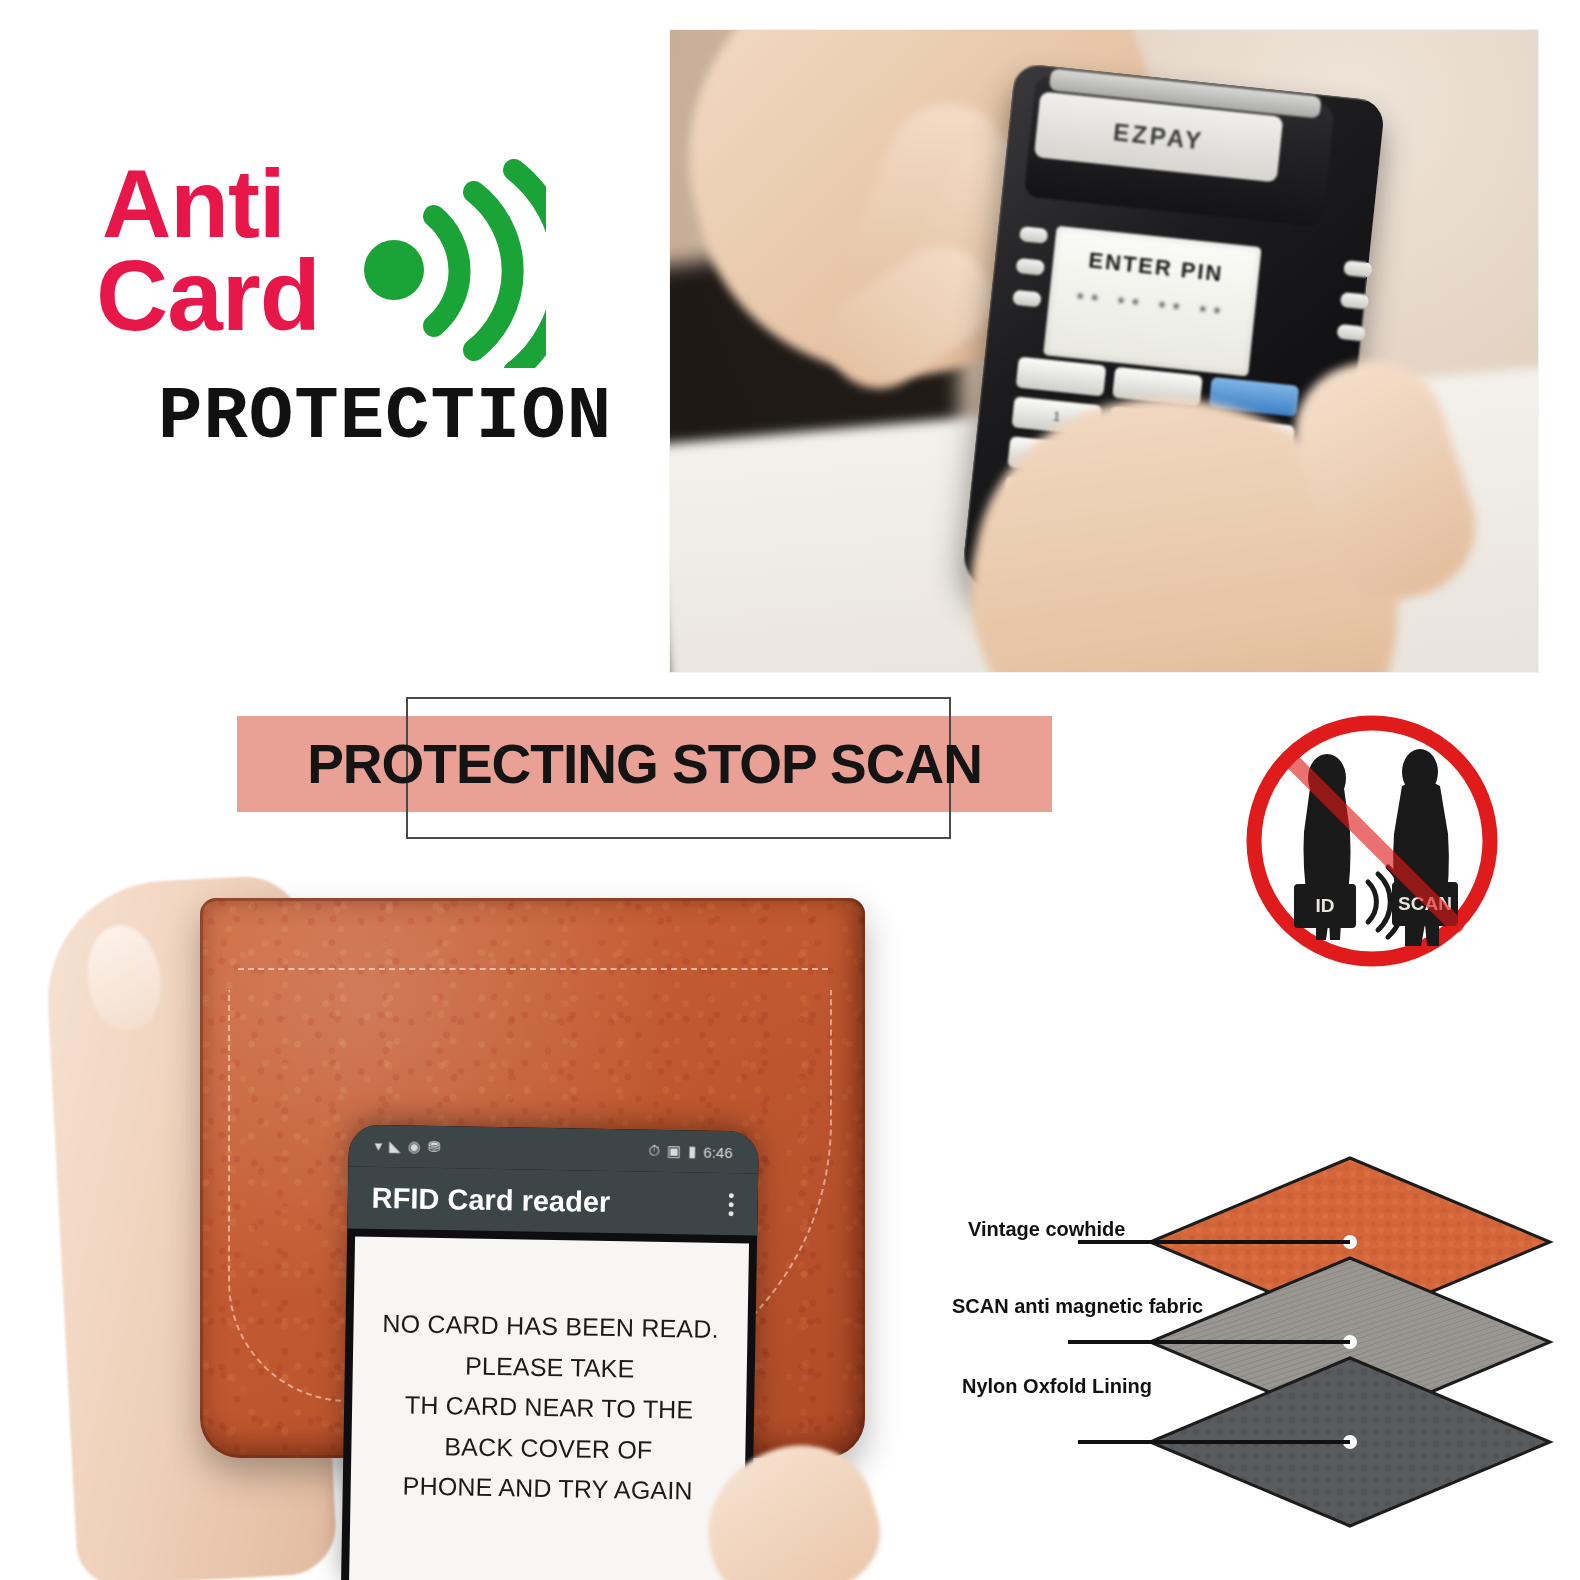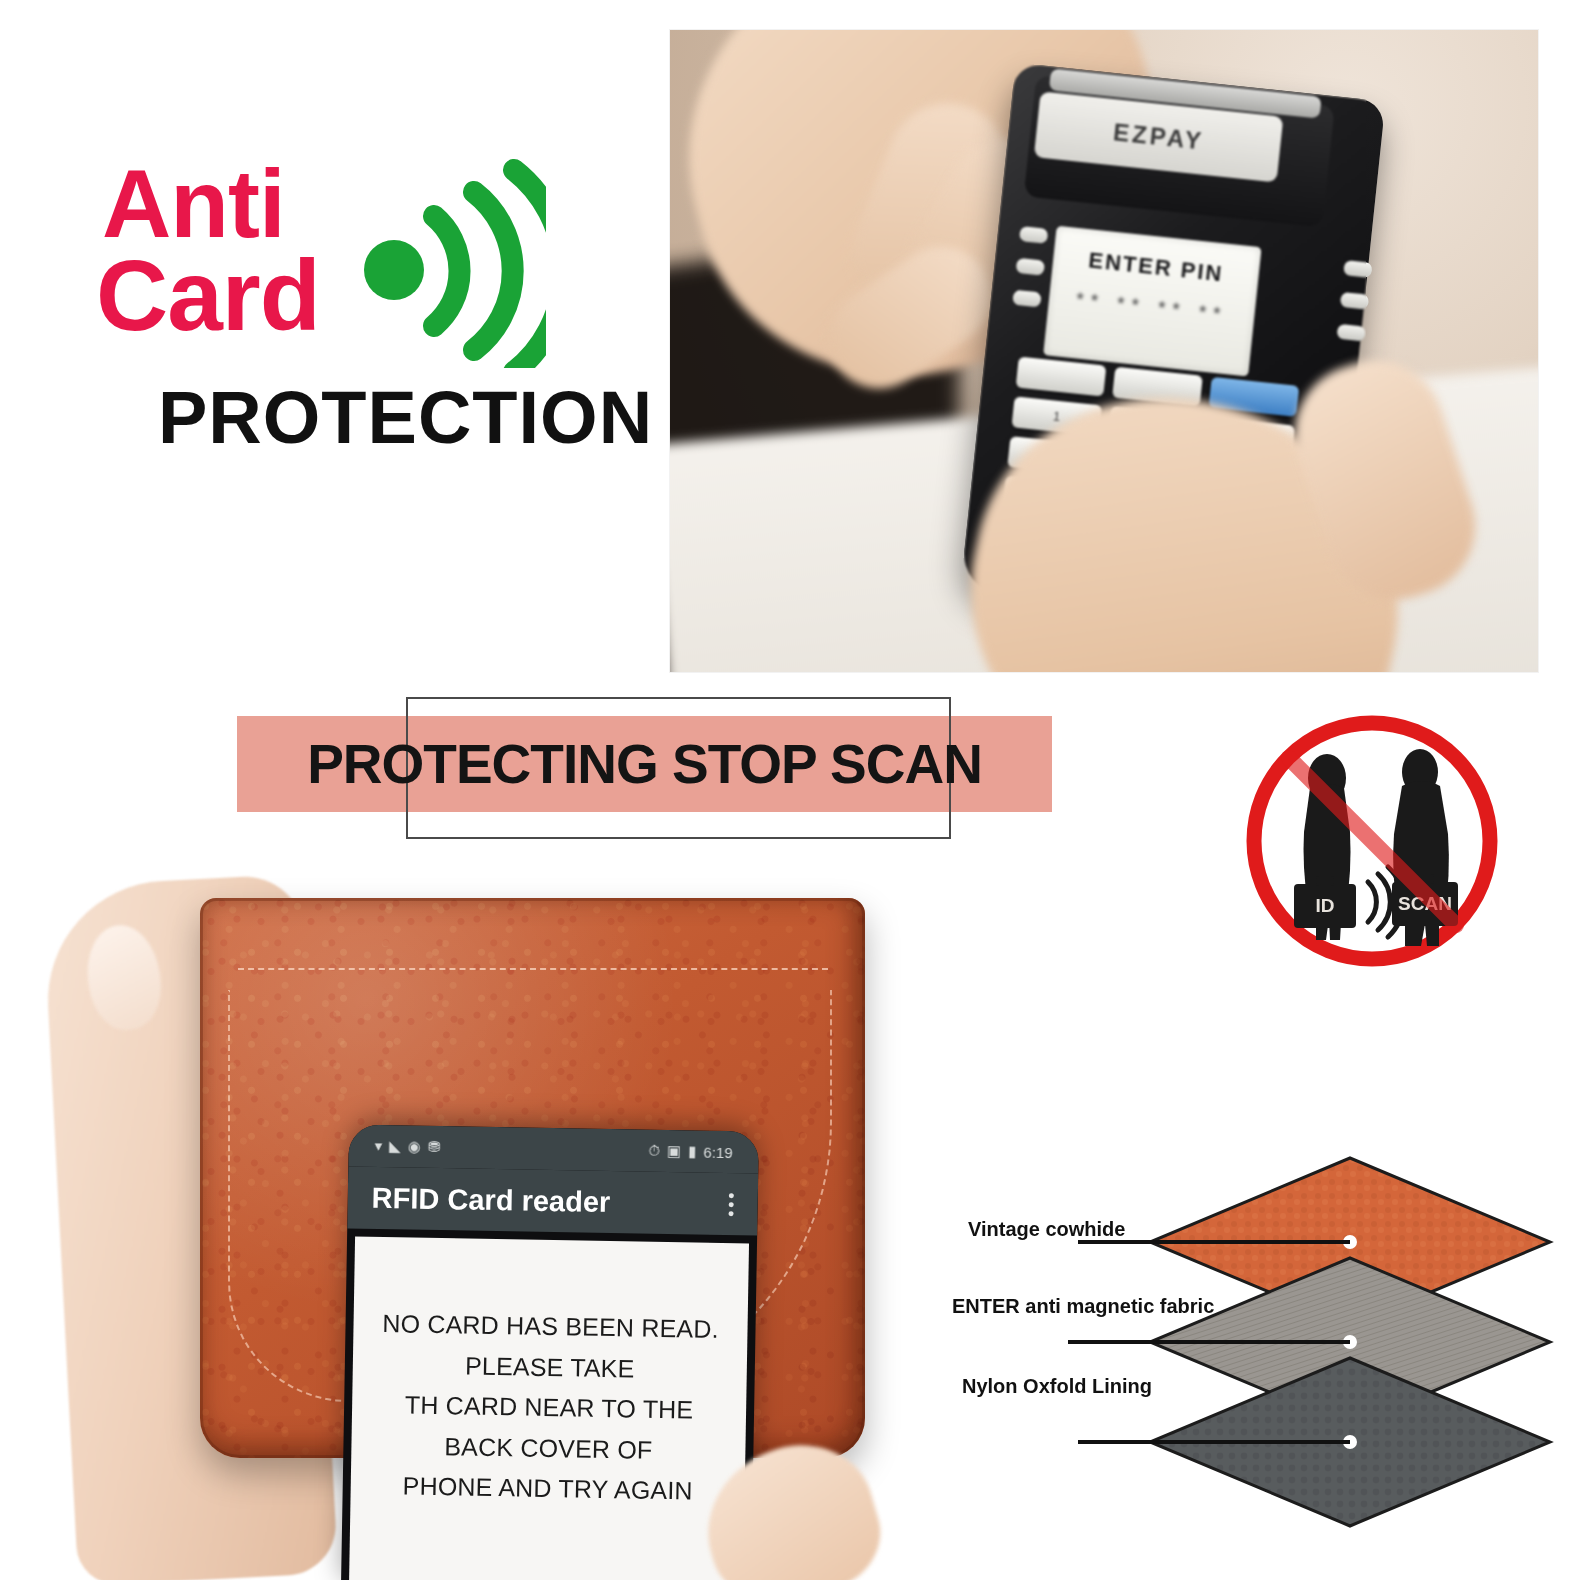--- a/index.html
+++ b/index.html
@@ -19,20 +19,21 @@
     color:#E8174A;
     letter-spacing:-1px;
     line-height:0.95;
   }
   .hero-anti{position:absolute;left:14px;top:8px;font-size:96px;}
   .hero-theft{position:absolute;left:8px;top:98px;font-size:100px;}
   .hero-protection{
     position:absolute;left:70px;top:225px;
     font-size:74px;font-weight:bold;color:#111;
     letter-spacing:1px;
+    font-family:Liberation Mono, monospace;
   }
   
   .wave{position:absolute;left:268px;top:8px;width:190px;height:210px;}
   .wave svg{display:block;width:190px;height:210px;}
 
   
   .pos-photo{
     position:absolute;left:670px;top:30px;width:868px;height:642px;
     overflow:hidden;
     background:
@@ -434,21 +435,21 @@
       <div class="sb-left">
         <span>▾</span>
         <span>◣</span>
         <span>◉</span>
         <span>⛃</span>
       </div>
       <div class="sb-right">
         <span>⏱</span>
         <span>▣</span>
         <span>▮</span>
-        <span>6:19</span>
+        <span>6:46</span>
       </div>
     </div>
 
     <div class="phone-appbar">
       <div class="appbar-title">RFID Card reader</div>
       <div class="kebab">
         <i></i>
           <i></i>
           <i></i>
       </div>
@@ -496,16 +497,16 @@
 
       <g>
         <polygon points="400,208 600,292 400,376 200,292" fill="url(#nylon)" stroke="#1c1c1c" stroke-width="3"></polygon>
         <circle cx="400" cy="292" r="7" fill="#ffffff"></circle>
         <line x1="128" y1="292" x2="400" y2="292" stroke="#111" stroke-width="4"></line>
       </g>
     </svg>
   </div>
 
   <div class="layer-label ll1">Vintage cowhide</div>
-  <div class="layer-label ll2">ENTER anti magnetic fabric</div>
+  <div class="layer-label ll2">SCAN anti magnetic fabric</div>
   <div class="layer-label ll3">Nylon Oxfold Lining</div>
 
 </div>
 
 </body></html>

